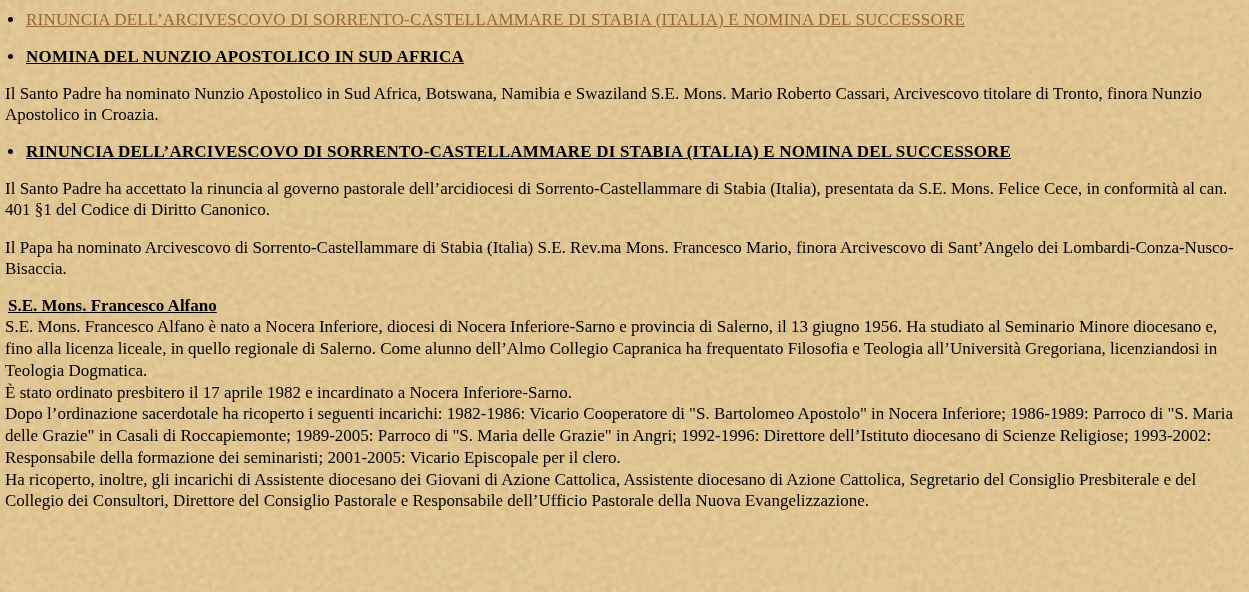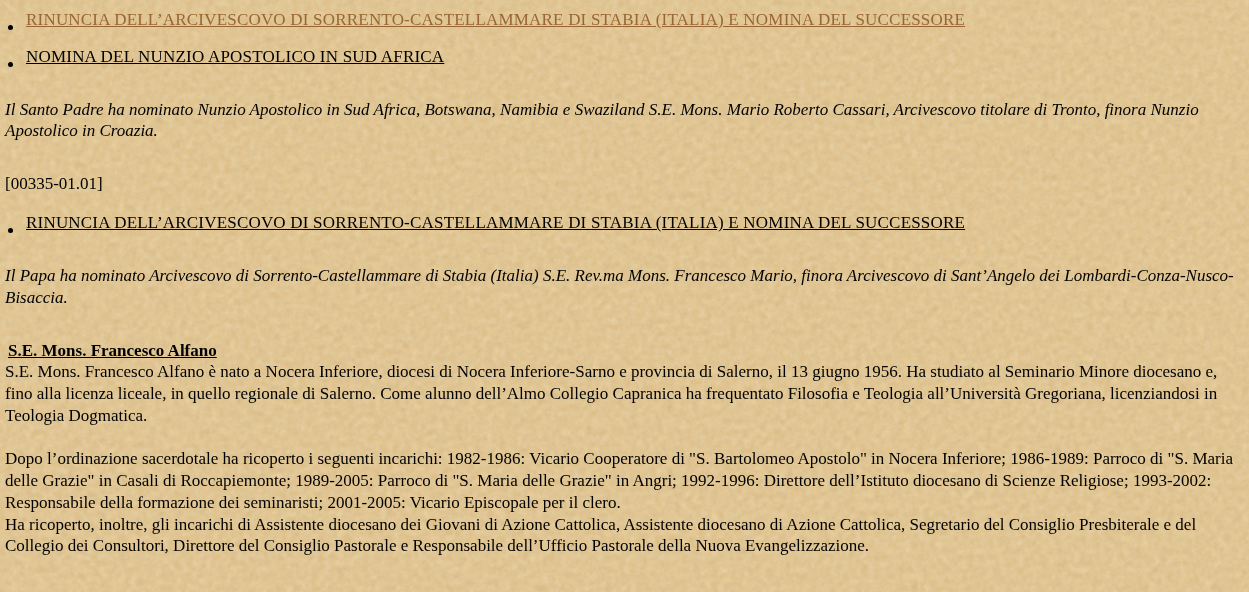--- a/index.html
+++ b/index.html
@@ -31,49 +31,48 @@
     pointer-events: none;
   }
   .texture .base { fill: var(--bg); }
   .content {
     position: relative;
     z-index: 1;
     padding: 9px 6px 10px 5px;
   }
   .row {
     display: flex;
-    align-items: flex-end;
+    align-items: center;
     margin: 16px 0;
   }
   .row:first-child { margin-top: 0; }
   .bullet {
     display: inline-block;
     width: 5px;
     height: 5px;
     border-radius: 50%;
     background: var(--fg);
     margin-left: 3px;
     margin-right: 13px;
     flex: 0 0 auto;
   }
   a.idx-link {
     color: var(--link);
     text-decoration: underline;
     cursor: pointer;
     letter-spacing: 0.2px;
   }
   .section-heading {
-    font-weight: normal;
+    font-weight: bold;
     text-decoration: underline;
     color: var(--fg);
     letter-spacing: 0.2px;
   }
   p.body-par {
-    margin: 32px 0;
-    font-style: italic;
+    margin: 16px 0;
   }
   .bio-block {
     margin: 16px 0;
     line-height: 1.28;
   }
   .bio-title {
     font-weight: bold;
     margin-left: 3px;
     text-decoration: underline;
   }
@@ -108,34 +107,34 @@
   </div>
 
 
   <div class="row">
     <span class="bullet"></span>
     <span class="section-heading">NOMINA DEL NUNZIO APOSTOLICO IN SUD AFRICA</span>
   </div>
 
   <p class="body-par">Il Santo Padre ha nominato Nunzio Apostolico in Sud Africa, Botswana, Namibia e Swaziland S.E. Mons. Mario Roberto Cassari, Arcivescovo titolare di Tronto, finora Nunzio Apostolico in Croazia.</p>
 
-  <p class="reference">[00335-01.01]</p>
 
   <div class="row">
     <span class="bullet"></span>
     <span class="section-heading">RINUNCIA DELL’ARCIVESCOVO DI SORRENTO-CASTELLAMMARE DI STABIA (ITALIA) E NOMINA DEL SUCCESSORE</span>
   </div>
 
+  <p class="body-par">Il Santo Padre ha accettato la rinuncia al governo pastorale dell’arcidiocesi di Sorrento-Castellammare di Stabia (Italia), presentata da S.E. Mons. Felice Cece, in conformità al can. 401 §1 del Codice di Diritto Canonico.</p>
 
   <p class="body-par">Il Papa ha nominato Arcivescovo di Sorrento-Castellammare di Stabia (Italia) S.E. Rev.ma Mons. Francesco Mario, finora Arcivescovo di Sant’Angelo dei Lombardi-Conza-Nusco-Bisaccia.</p>
 
   <div class="bio-block">
     <span class="bio-title">S.E. Mons. Francesco Alfano</span><br>
     <span>S.E. Mons. Francesco Alfano è nato a Nocera Inferiore, diocesi di Nocera Inferiore-Sarno e provincia di Salerno, il 13 giugno 1956. Ha studiato al Seminario Minore diocesano e, fino alla licenza liceale, in quello regionale di Salerno. Come alunno dell’Almo Collegio Capranica ha frequentato Filosofia e Teologia all’Università Gregoriana, licenziandosi in Teologia Dogmatica.</span><br>
-    <br>
+    <span>È stato ordinato presbitero il 17 aprile 1982 e incardinato a Nocera Inferiore-Sarno.</span><br>
     <span>Dopo l’ordinazione sacerdotale ha ricoperto i seguenti incarichi: 1982-1986: Vicario Cooperatore di "S. Bartolomeo Apostolo" in Nocera Inferiore; 1986-1989: Parroco di "S. Maria delle Grazie" in Casali di Roccapiemonte; 1989-2005: Parroco di "S. Maria delle Grazie" in Angri; 1992-1996: Direttore dell’Istituto diocesano di Scienze Religiose; 1993-2002: Responsabile della formazione dei seminaristi; 2001-2005: Vicario Episcopale per il clero.</span><br>
     <span>Ha ricoperto, inoltre, gli incarichi di Assistente diocesano dei Giovani di Azione Cattolica, Assistente diocesano di Azione Cattolica, Segretario del Consiglio Presbiterale e del Collegio dei Consultori, Direttore del Consiglio Pastorale e Responsabile dell’Ufficio Pastorale della Nuova Evangelizzazione.</span><br>
     <br>
     <br>
     
   </div>
 
 </div>
 
 </body></html>

